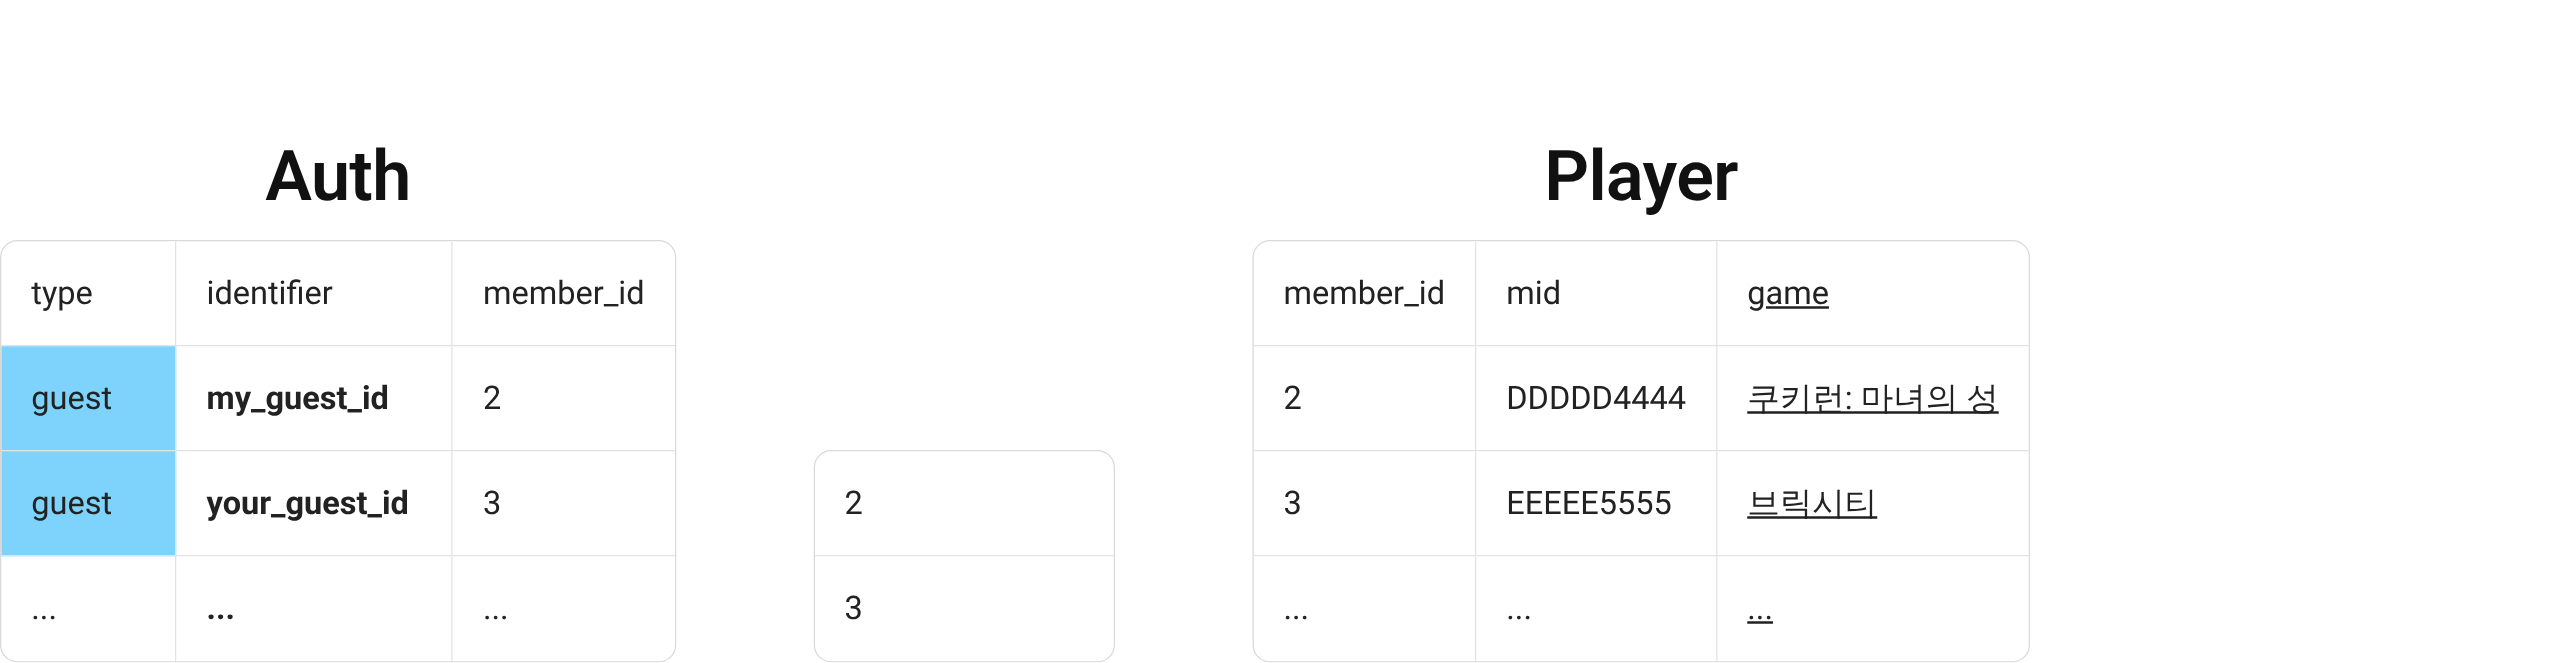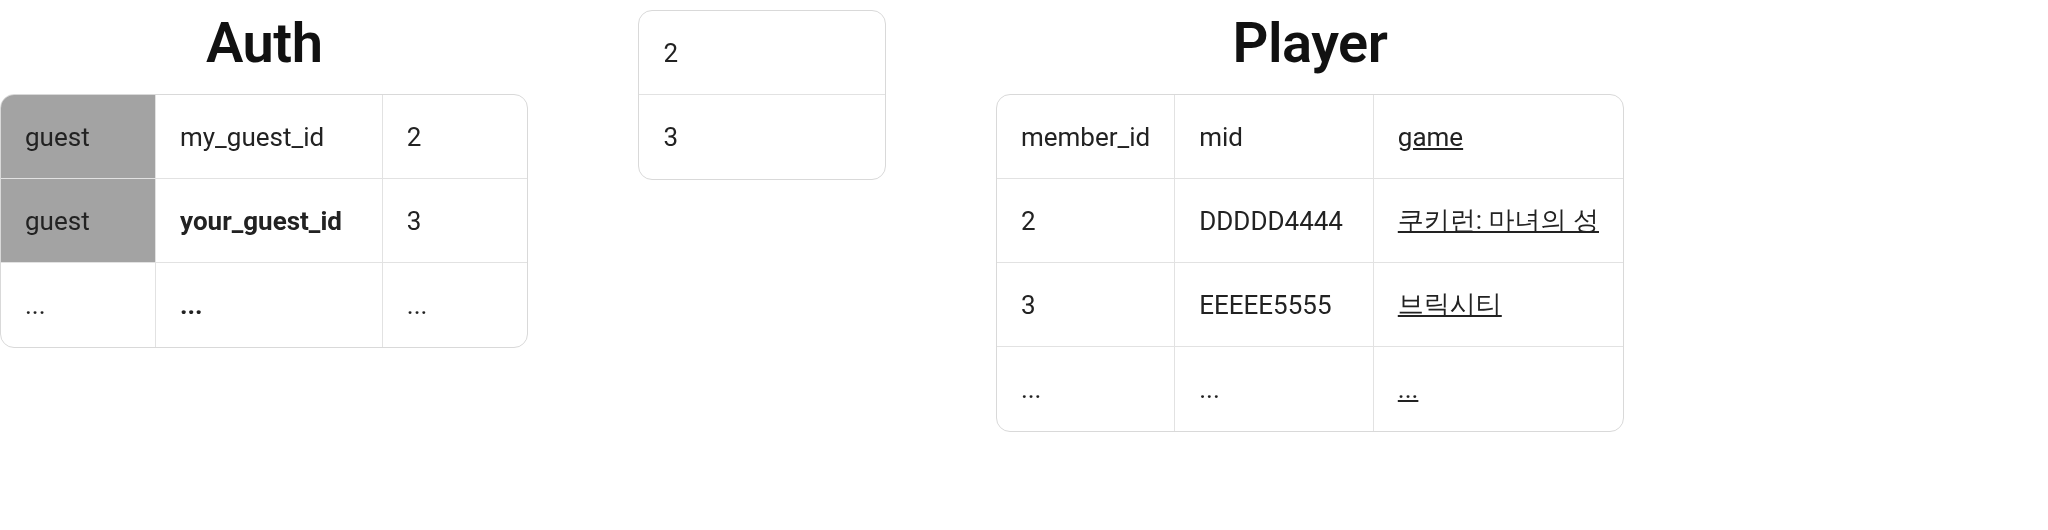--- a/index.html
+++ b/index.html
@@ -8,21 +8,21 @@
     padding: 0;
     background: #ffffff;
     font-family: -apple-system, BlinkMacSystemFont, "Segoe UI", Roboto, "Helvetica Neue", Arial, sans-serif;
     color: #111;
   }
   .stage {
     width: 1624px;
     height: 530px;
     position: relative;
     display: flex;
-    align-items: flex-start;
+    align-items: flex-end;
     padding: 10px 0 0 0;
     gap: 110px;
   }
   .table-block {
     display: flex;
     flex-direction: column;
     align-items: center;
   }
   .table-title {
     font-size: 56px;
@@ -52,21 +52,21 @@
     font-weight: 400;
     color: #222;
   }
   table.data tr:last-child td {
     border-bottom: none;
   }
   table.data td:last-child {
     border-right: none;
   }
   td.hl {
-    background: #a3a3a3;
+    background: #7dd3fc;
   }
 
   
   .auth td.c1 { width: 158px; }
   .auth td.c2 { width: 228px; font-weight: bold; }
   .auth td.c3 { width: 150px; }
 
   .member td.c1 { width: 250px; }
 
   .player td.c1 { width: 166px; }
@@ -75,20 +75,25 @@
 </style>
 </head>
 <body>
 
 <div class="stage">
 
   <div class="table-block">
     <div class="table-title">Auth</div>
     <table class="data auth">
       <tbody>
+          <tr>
+        <td class="c1">type</td>
+        <td class="c2">identifier</td>
+        <td class="c3">member_id</td>
+      </tr>
       <tr>
         <td class="c1 hl">guest</td>
         <td class="c2">my_guest_id</td>
         <td class="c3">2</td>
       </tr>
       <tr>
         <td class="c1 hl">guest</td>
         <td class="c2">your_guest_id</td>
         <td class="c3">3</td>
       </tr>

